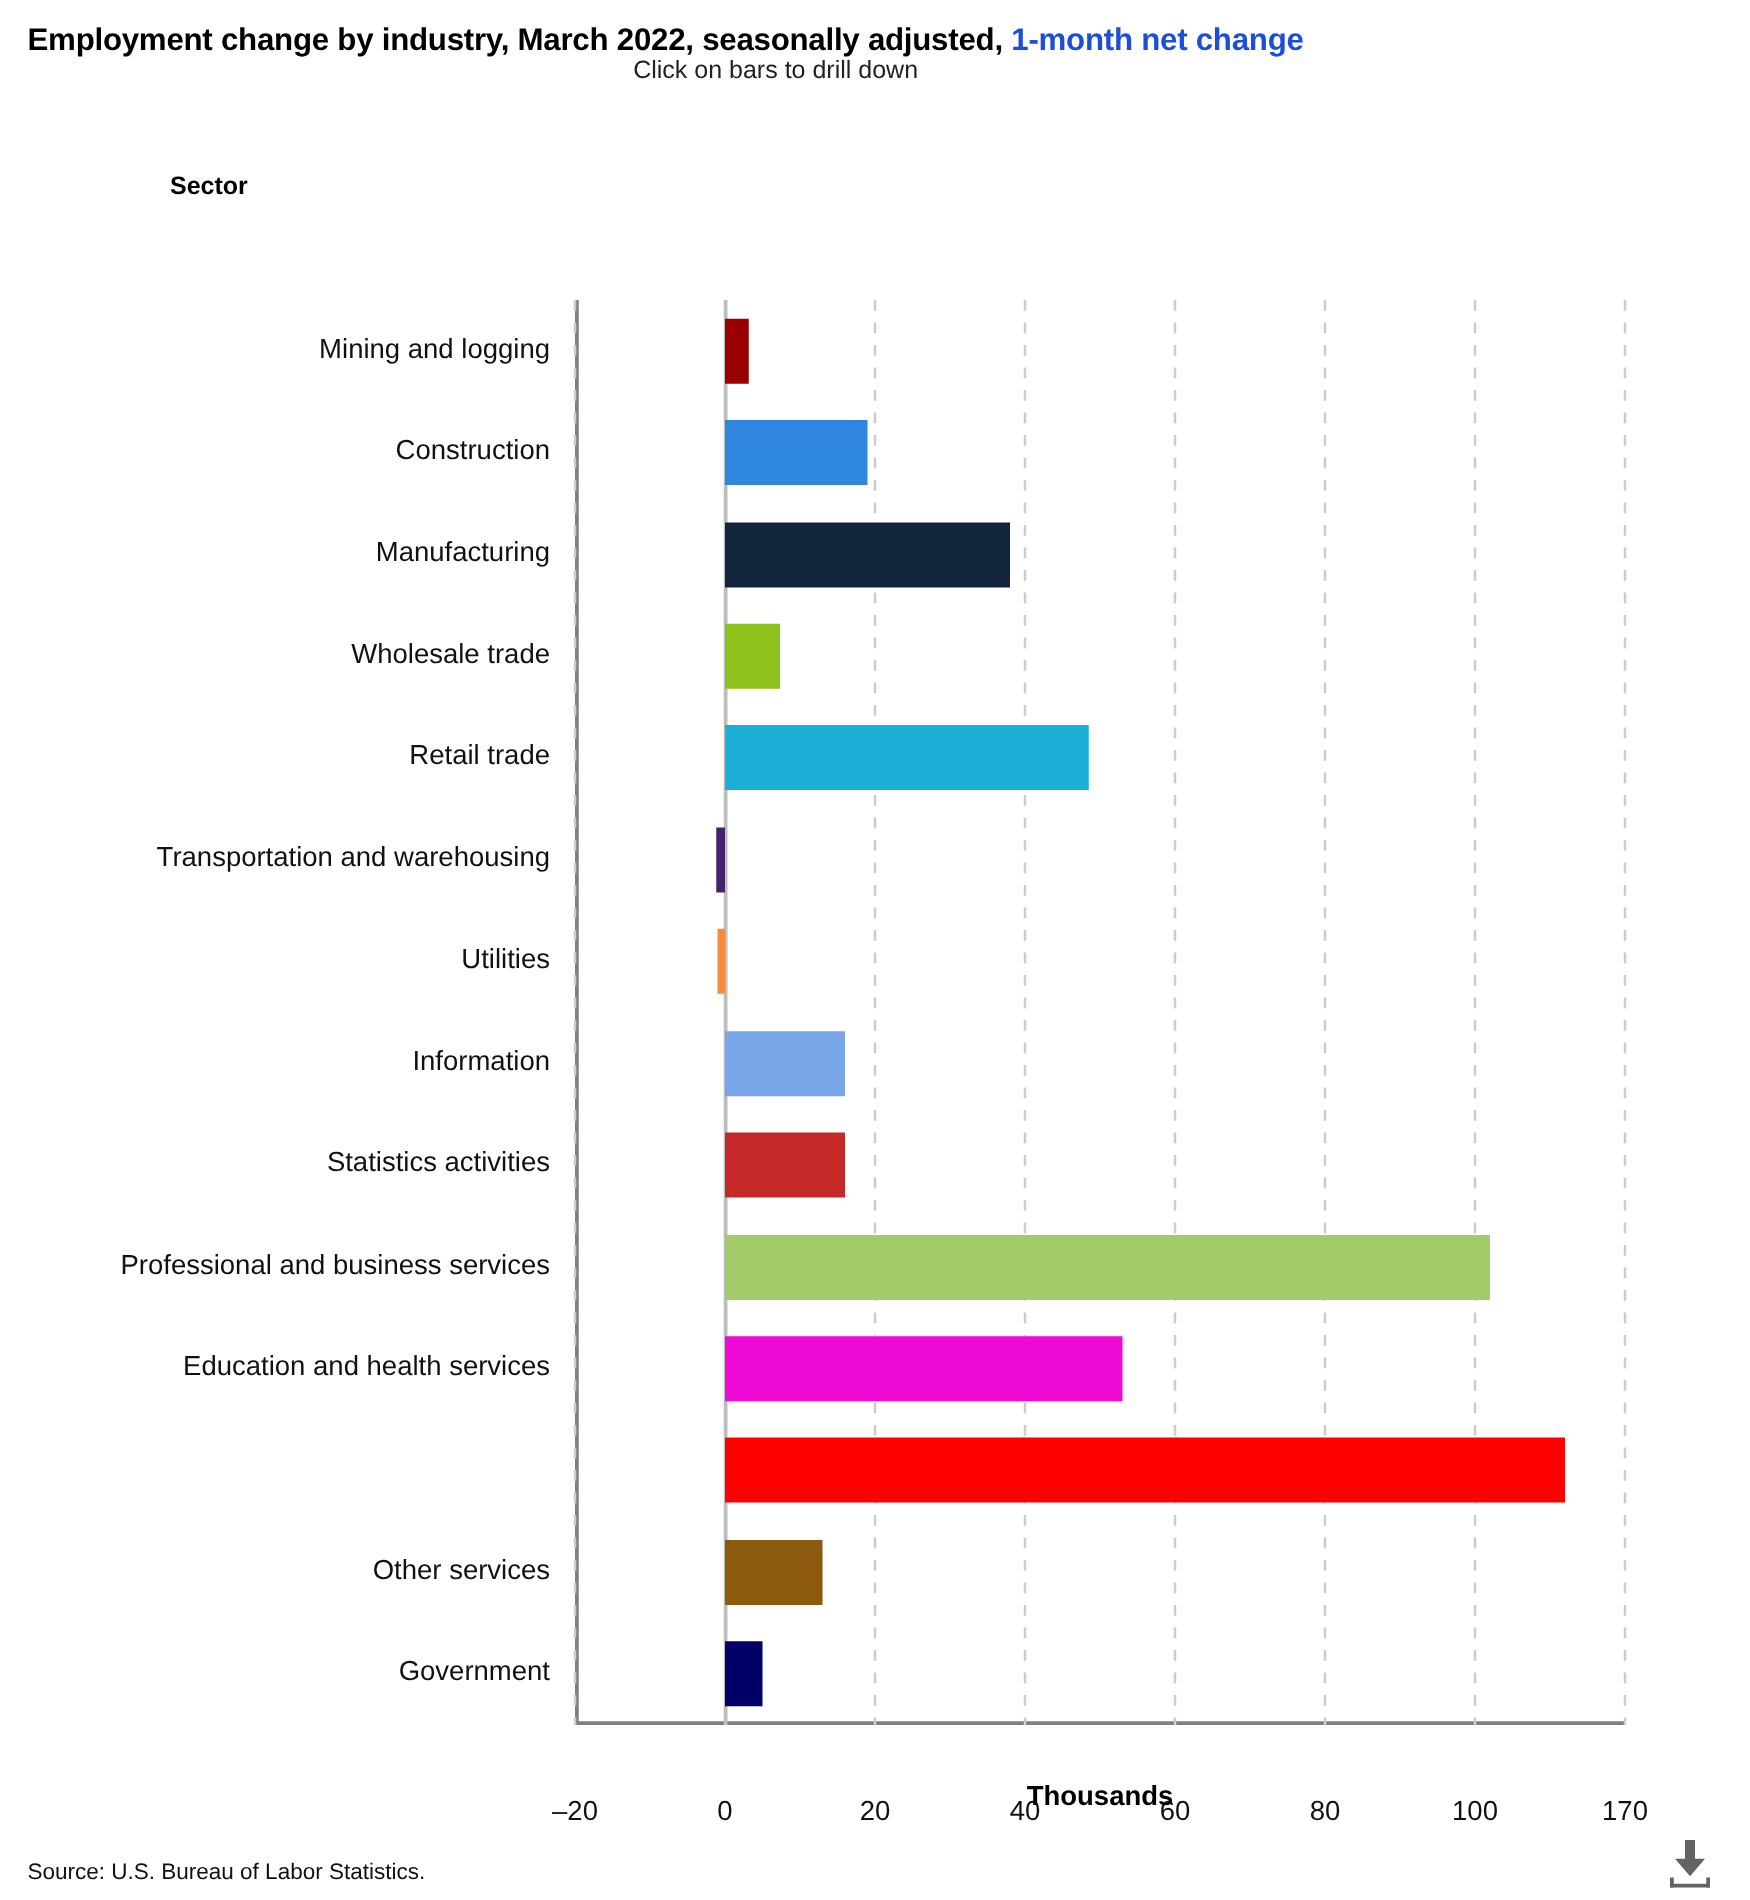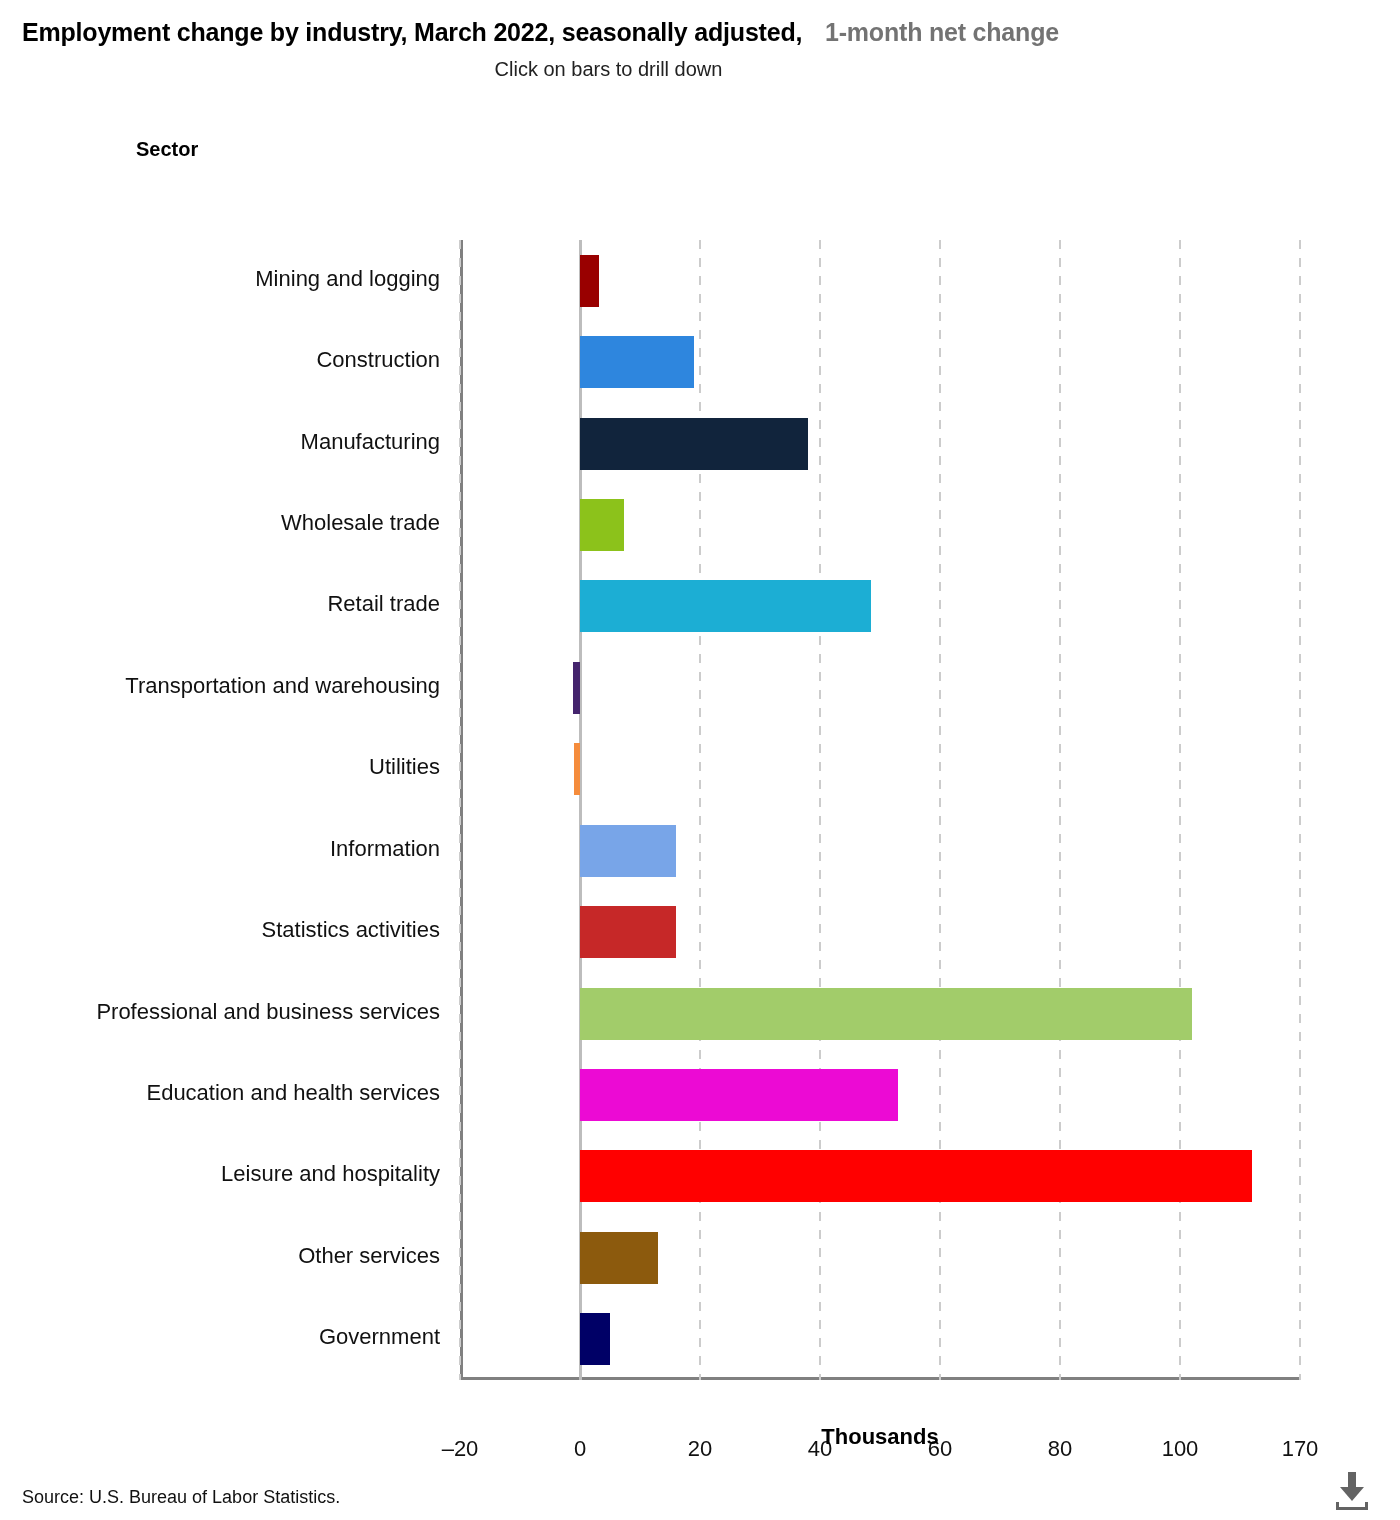--- a/index.html
+++ b/index.html
@@ -19,30 +19,31 @@
   
   #chart-title {
     position: absolute;
     left: 22px;
     top: 18px;
     font-size: 25px;
     font-weight: bold;
     letter-spacing: -0.2px;
     white-space: nowrap;
   }
-  #chart-title .accent { color: #737373; margin-left: 16px; }
+  #chart-title .accent { color: #1d4ed8; }
 
   #chart-subtitle {
     position: absolute;
     left: 0;
-    top: 58px;
+    top: 45px;
     width: 1217px;
     text-align: center;
     font-size: 20px;
     color: #222222;
+    padding-left: 12px;
   }
 
   
   #sector-axis-label {
     position: absolute;
     left: 136px;
     top: 138px;
     font-size: 20px;
     font-weight: bold;
   }
@@ -172,21 +173,20 @@
     <div class="cat-label" style="top: 107.143px;">Construction</div>
     <div class="cat-label" style="top: 188.571px;">Manufacturing</div>
     <div class="cat-label" style="top: 270px;">Wholesale trade</div>
     <div class="cat-label" style="top: 351.429px;">Retail trade</div>
     <div class="cat-label" style="top: 432.857px;">Transportation and warehousing</div>
     <div class="cat-label" style="top: 514.286px;">Utilities</div>
     <div class="cat-label" style="top: 595.714px;">Information</div>
     <div class="cat-label" style="top: 677.143px;">Statistics activities</div>
     <div class="cat-label" style="top: 758.571px;">Professional and business services</div>
     <div class="cat-label" style="top: 840px;">Education and health services</div>
-    <div class="cat-label" style="top: 921.429px;">Leisure and hospitality</div>
     <div class="cat-label" style="top: 1002.86px;">Other services</div>
     <div class="cat-label" style="top: 1084.29px;">Government</div>
   </div>
 
 <div id="plot-area">
   <div id="plot-frame-left"></div>
   <div id="plot-frame-bottom"></div>
   <div id="gridlines">
       <div class="gridline" style="left: -1px;"></div>
       <div class="gridline" style="left: 239px;"></div>

